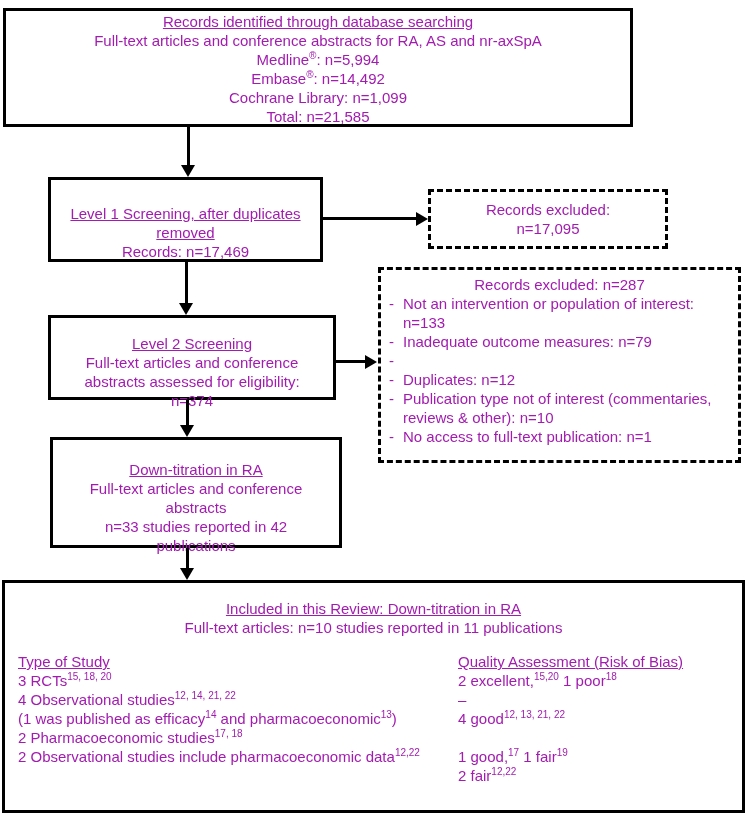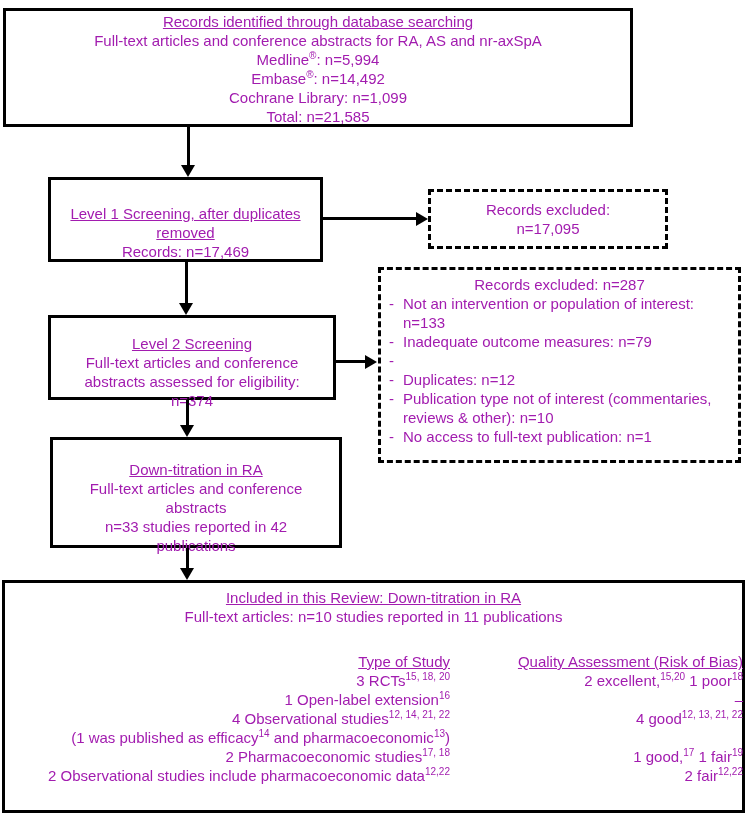--- a/index.html
+++ b/index.html
@@ -18,21 +18,21 @@
   .head-down { position:absolute; width:0; height:0;
     border-left:7px solid transparent; border-right:7px solid transparent; border-top:12px solid #000; }
   .head-right { position:absolute; width:0; height:0;
     border-top:7px solid transparent; border-bottom:7px solid transparent; border-left:12px solid #000; }
   sup { font-size:10px; line-height:0; vertical-align:super; }
   .ex-list { margin-top:0; }
   .ex-item { display:flex; text-align:left; }
   .ex-item .dash { flex:0 0 14px; width:14px; }
   .ex-item .txt { white-space:pre-wrap; }
   .col { position:absolute; text-align:left; }
-  .row { min-height:19px;text-align:right; }
+  .row { min-height:19px; }
 </style>
 </head>
 <body>
 
 <div class="canvas">
 
   <div class="box tc" style="left:3px;top:8px;width:630px;height:119px;padding-top:1px;">
     <div class="u">Records identified through database searching</div>
     <div>Full-text articles and conference abstracts for RA, AS and nr-axSpA</div>
     <div><span>Medline</span><sup>®</sup><span>: n=5,994</span></div>
@@ -118,28 +118,27 @@
     <div>abstracts</div>
     <div>n=33 studies reported in 42</div>
     <div>publications</div>
   </div>
 
   <div>
     <div class="shaft-v" style="left:186px;top:548px;height:20px;"></div>
     <div class="head-down" style="left:180px;top:568px;"></div>
   </div>
 
-  <div class="box" style="left:2px;top:580px;width:743px;height:233px;padding-top:5px;">
+  <div class="box" style="left:2px;top:580px;width:743px;height:233px;padding-top:16px;">
     <div class="tc u">Included in this Review: Down-titration in RA</div>
     <div class="tc">Full-text articles: n=10 studies reported in 11 publications</div>
 
     <div class="col" style="left:13px;top:69px;width:432px;">
       <div class="row u">Type of Study</div>
       <div class="row"><span>3 RCTs</span><sup>15, 18, 20</sup></div>
-      <div class="row"><span>1 Open-label extension</span><sup>16</sup></div>
       <div class="row"><span>4 Observational studies</span><sup>12, 14, 21, 22</sup></div>
       <div class="row"><span>(1 was published as efficacy</span><sup>14</sup><span> and pharmacoeconomic</span><sup>13</sup><span>)</span></div>
       <div class="row"><span>2 Pharmacoeconomic studies</span><sup>17, 18</sup></div>
       <div class="row"><span>2 Observational studies include pharmacoeconomic data</span><sup>12,22</sup></div>
     </div>
 
     <div class="col" style="left:453px;top:69px;width:285px;">
       <div class="row u">Quality Assessment (Risk of Bias)</div>
       <div class="row"><span>2 excellent,</span><sup>15,20</sup><span> 1 poor</span><sup>18</sup></div>
       <div class="row"><span>–</span></div>

